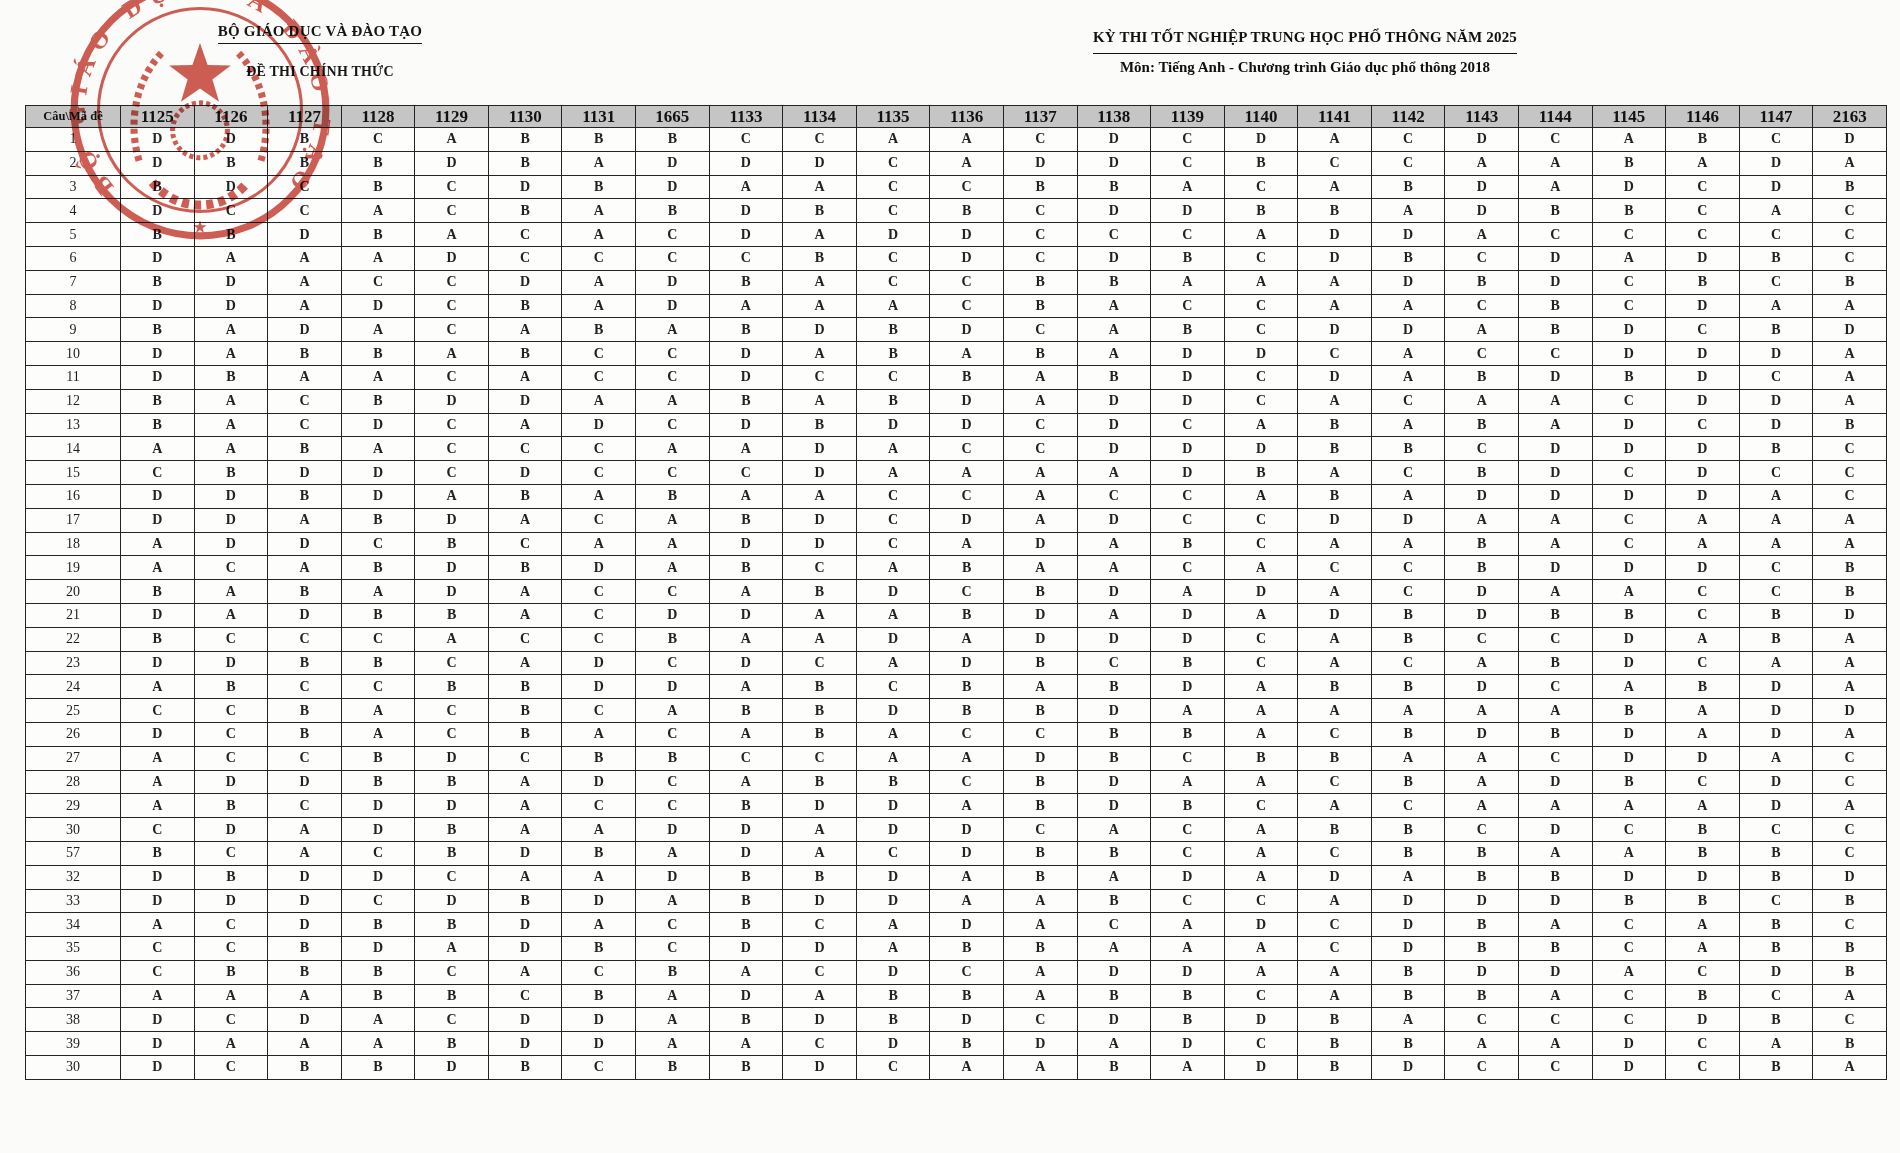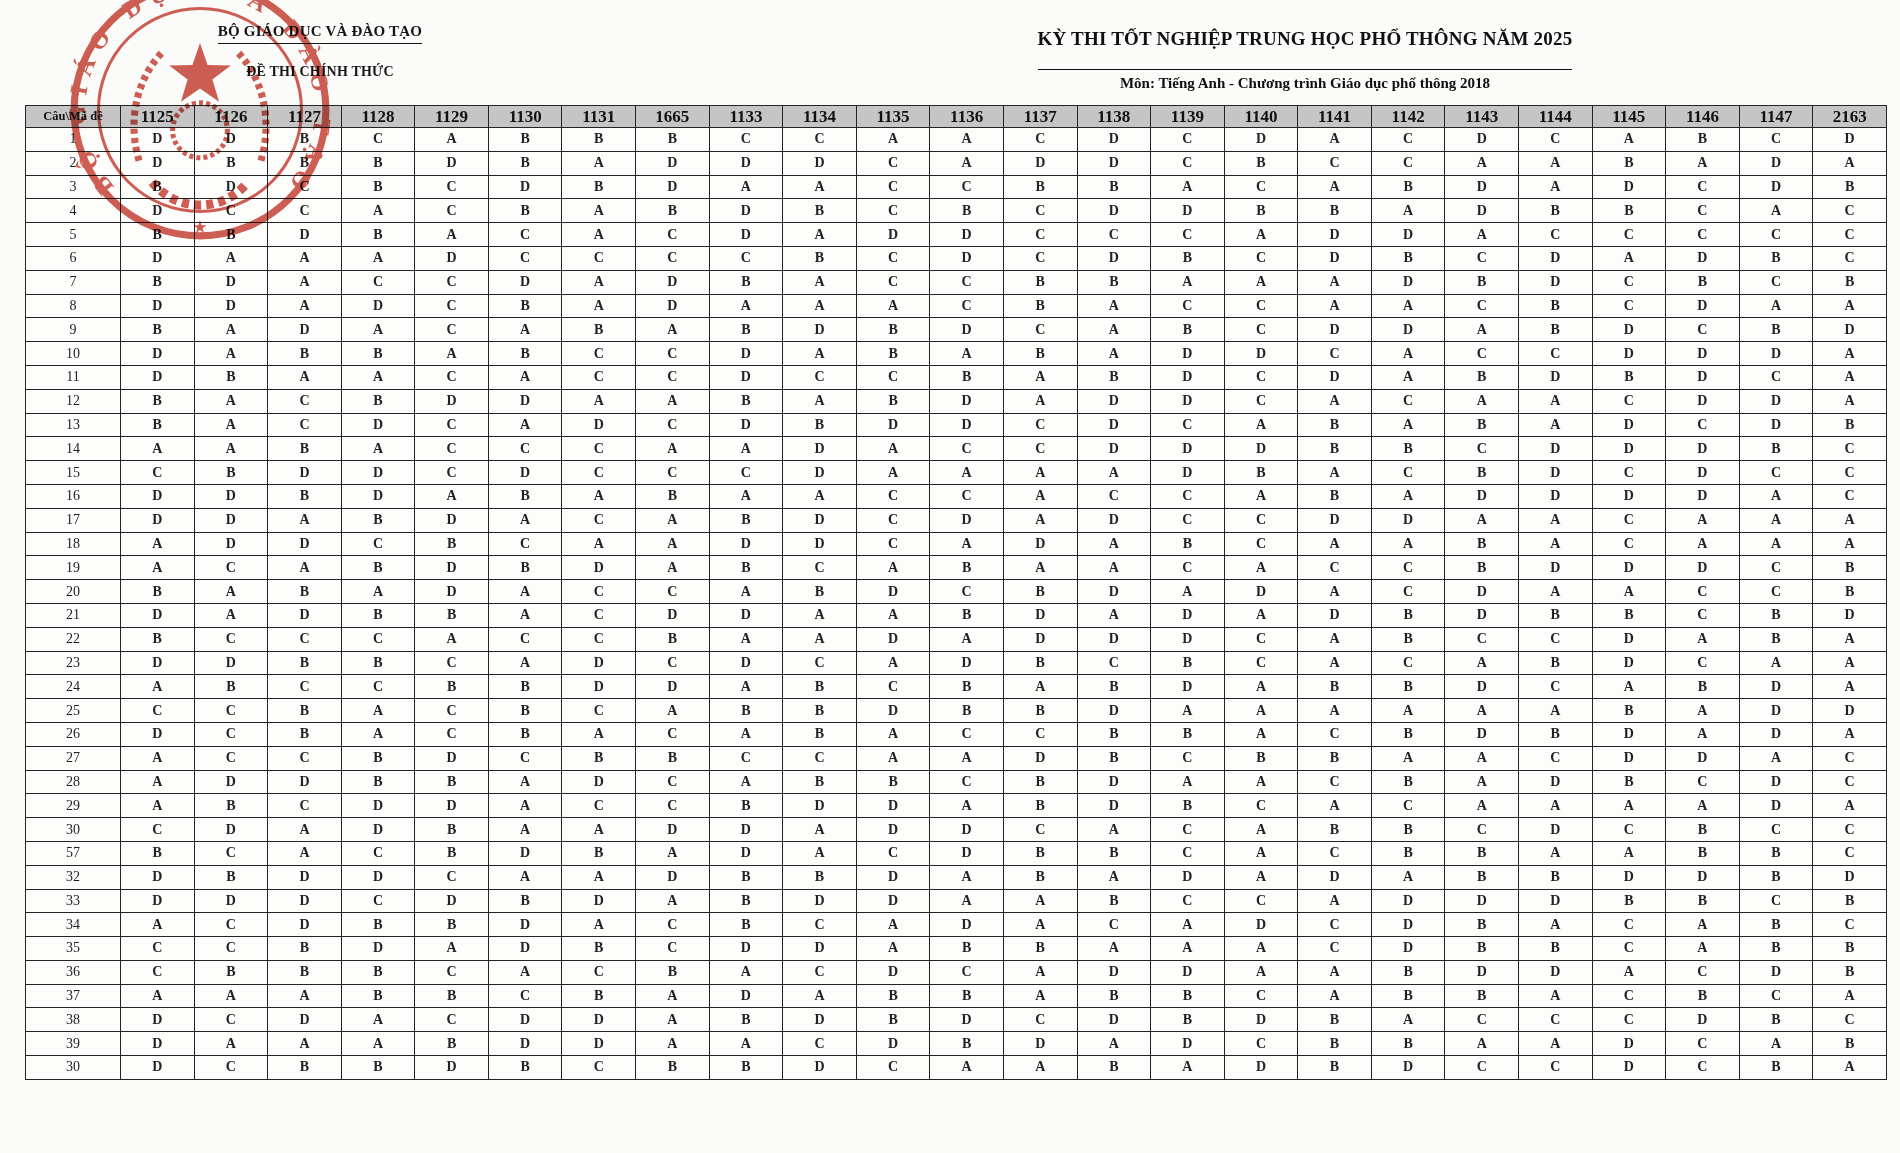--- a/index.html
+++ b/index.html
@@ -6,21 +6,21 @@
   body{
     width:1900px;height:1153px;position:relative;overflow:hidden;
     background:#fbfbf9;
     font-family:"Liberation Serif", serif;
   }
   
   .header-left{position:absolute;top:22px;left:160px;width:320px;text-align:center;color:#161616;}
   .ministry{font-weight:bold;font-size:15px;display:inline-block;border-bottom:1.6px solid #161616;padding-bottom:3px;letter-spacing:.2px;}
   .examtype{font-weight:bold;font-size:14px;margin-top:20px;letter-spacing:.2px;}
   .header-right{position:absolute;top:28px;left:1030px;width:550px;text-align:center;color:#101010;}
-  .title{font-weight:bold;font-size:19px;display:inline-block;border-bottom:1.7px solid #101010;padding-bottom:19px;letter-spacing:.2px;}
+  .title{font-weight:bold;font-size:15px;display:inline-block;border-bottom:1.7px solid #101010;padding-bottom:7px;letter-spacing:.2px;}
   .subtitle{font-weight:bold;font-size:15px;margin-top:5px;}
   
   table[data-name="answer-key-table"]{
     position:absolute;left:25px;top:105px;width:1862px;
     border-collapse:collapse;table-layout:fixed;background:#fdfdfc;padding-left:40px;
   }
   table[data-name="answer-key-table"] th,
   table[data-name="answer-key-table"] td{
     border:1.7px solid #242424;text-align:center;vertical-align:middle;
     padding:0;overflow:hidden;white-space:nowrap;

